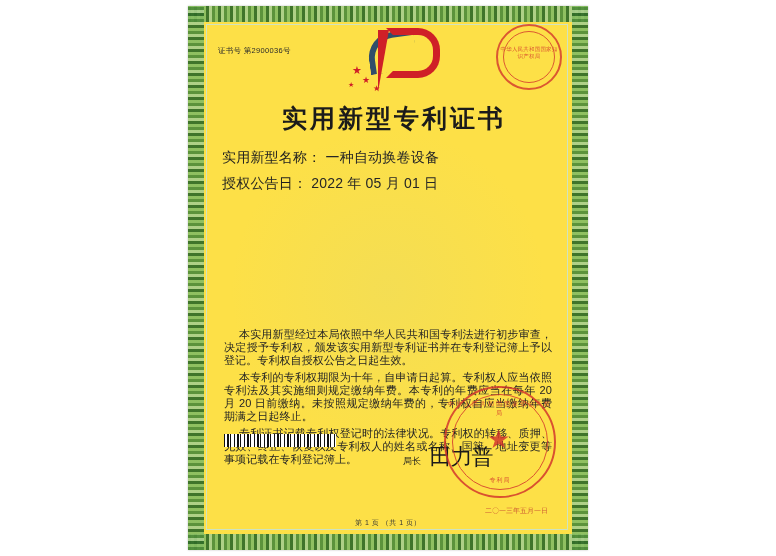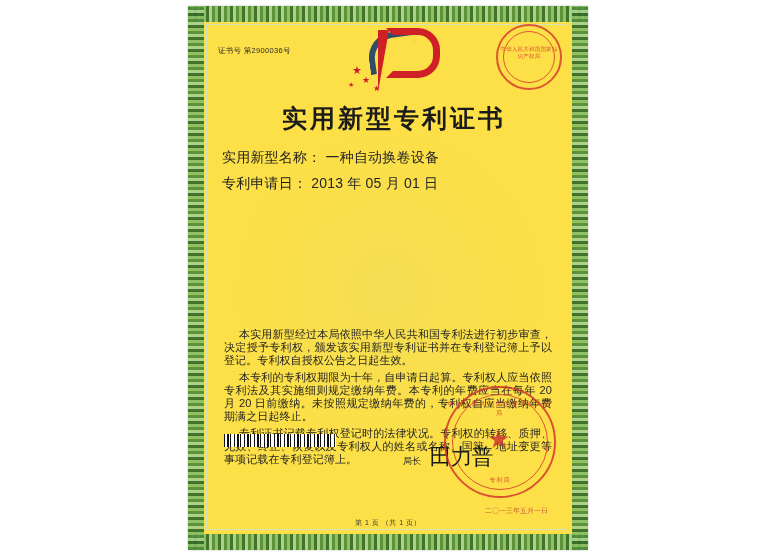--- a/index.html
+++ b/index.html
@@ -357,22 +357,22 @@
     </div>
 
     <div class="cert-title">实用新型专利证书</div>
 
     <div class="fields">
       <div class="field-row">
         <span class="field-label">实用新型名称：</span>
         <span class="field-value">一种自动换卷设备</span>
       </div>
       <div class="field-row">
-        <span class="field-label">专利申请日：</span>
-        <span class="field-value">2013 年 05 月 01 日</span>
+        <span class="field-label">授权公告日：</span>
+        <span class="field-value">2022 年 05 月 01 日</span>
       </div>
     </div>
 
     <div class="body-text">
       <p>本实用新型经过本局依照中华人民共和国专利法进行初步审查，决定授予专利权，颁发该实用新型专利证书并在专利登记簿上予以登记。专利权自授权公告之日起生效。</p>
       <p>本专利的专利权期限为十年，自申请日起算。专利权人应当依照专利法及其实施细则规定缴纳年费。本专利的年费应当在每年 20 月 20 日前缴纳。未按照规定缴纳年费的，专利权自应当缴纳年费期满之日起终止。</p>
       <p>专利证书记载专利权登记时的法律状况。专利权的转移、质押、无效、终止、恢复以及专利权人的姓名或名称、国籍、地址变更等事项记载在专利登记簿上。</p>
     </div>
 
     <div class="barcode"></div>

